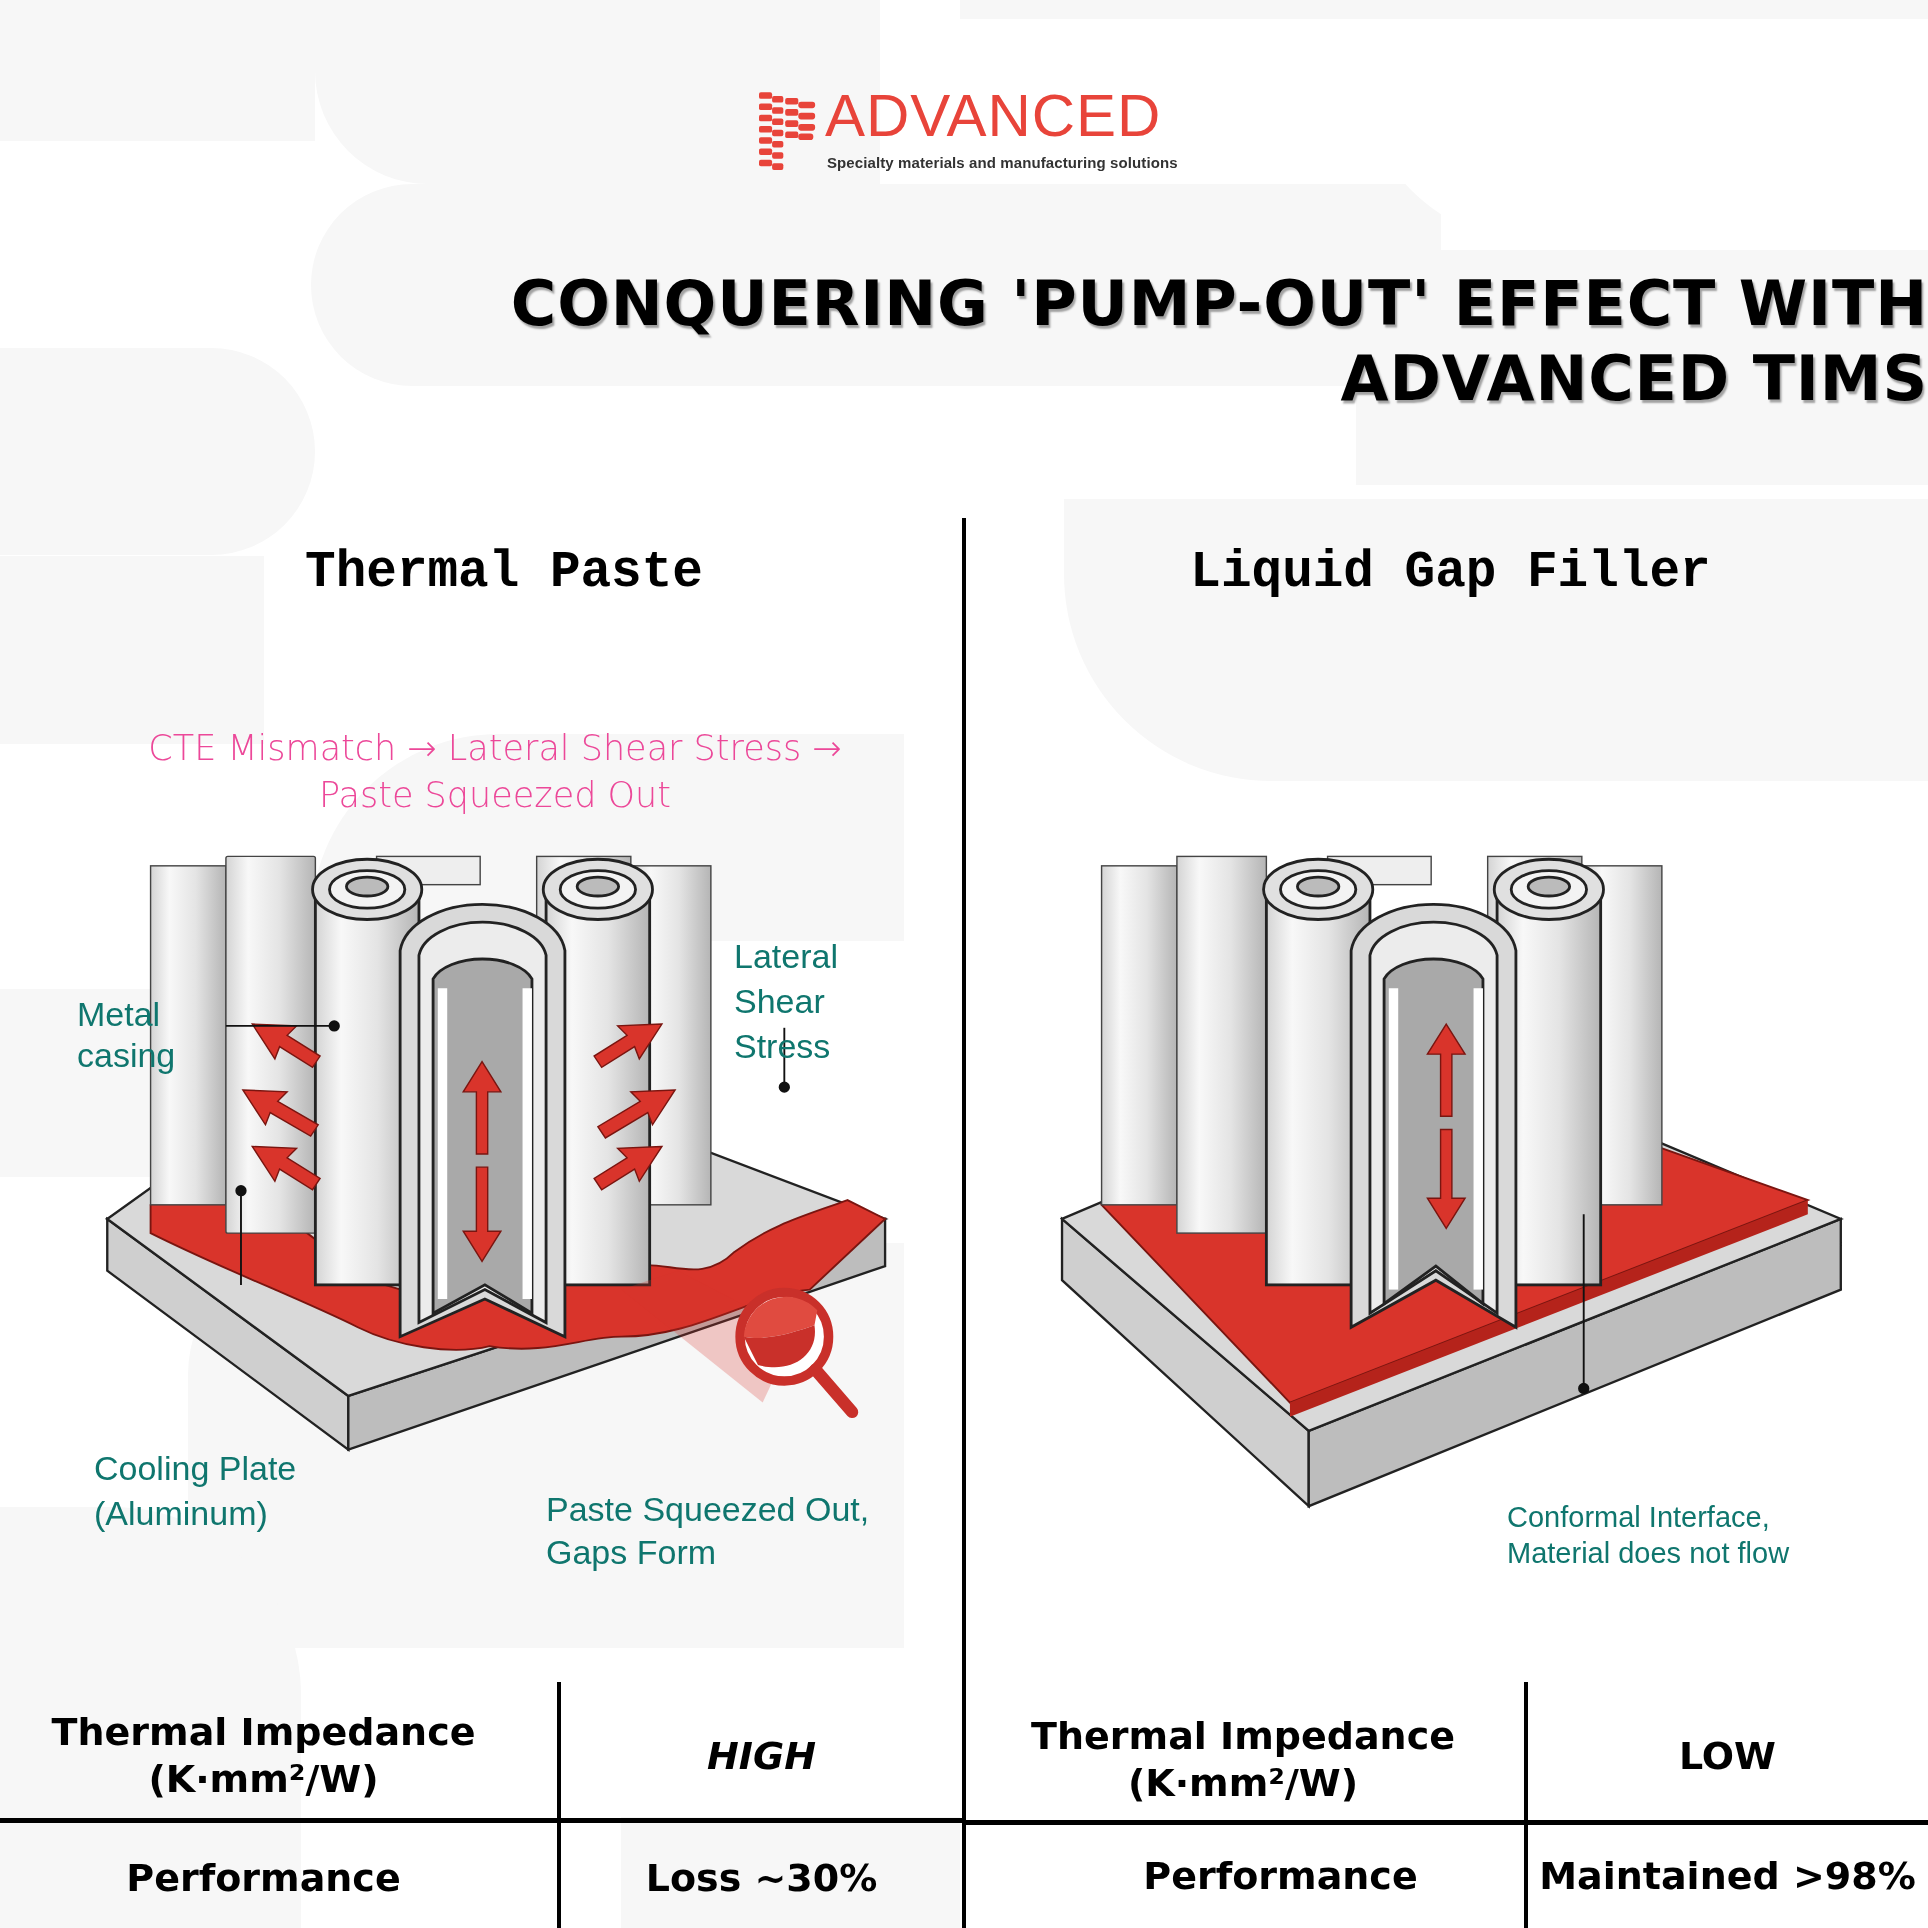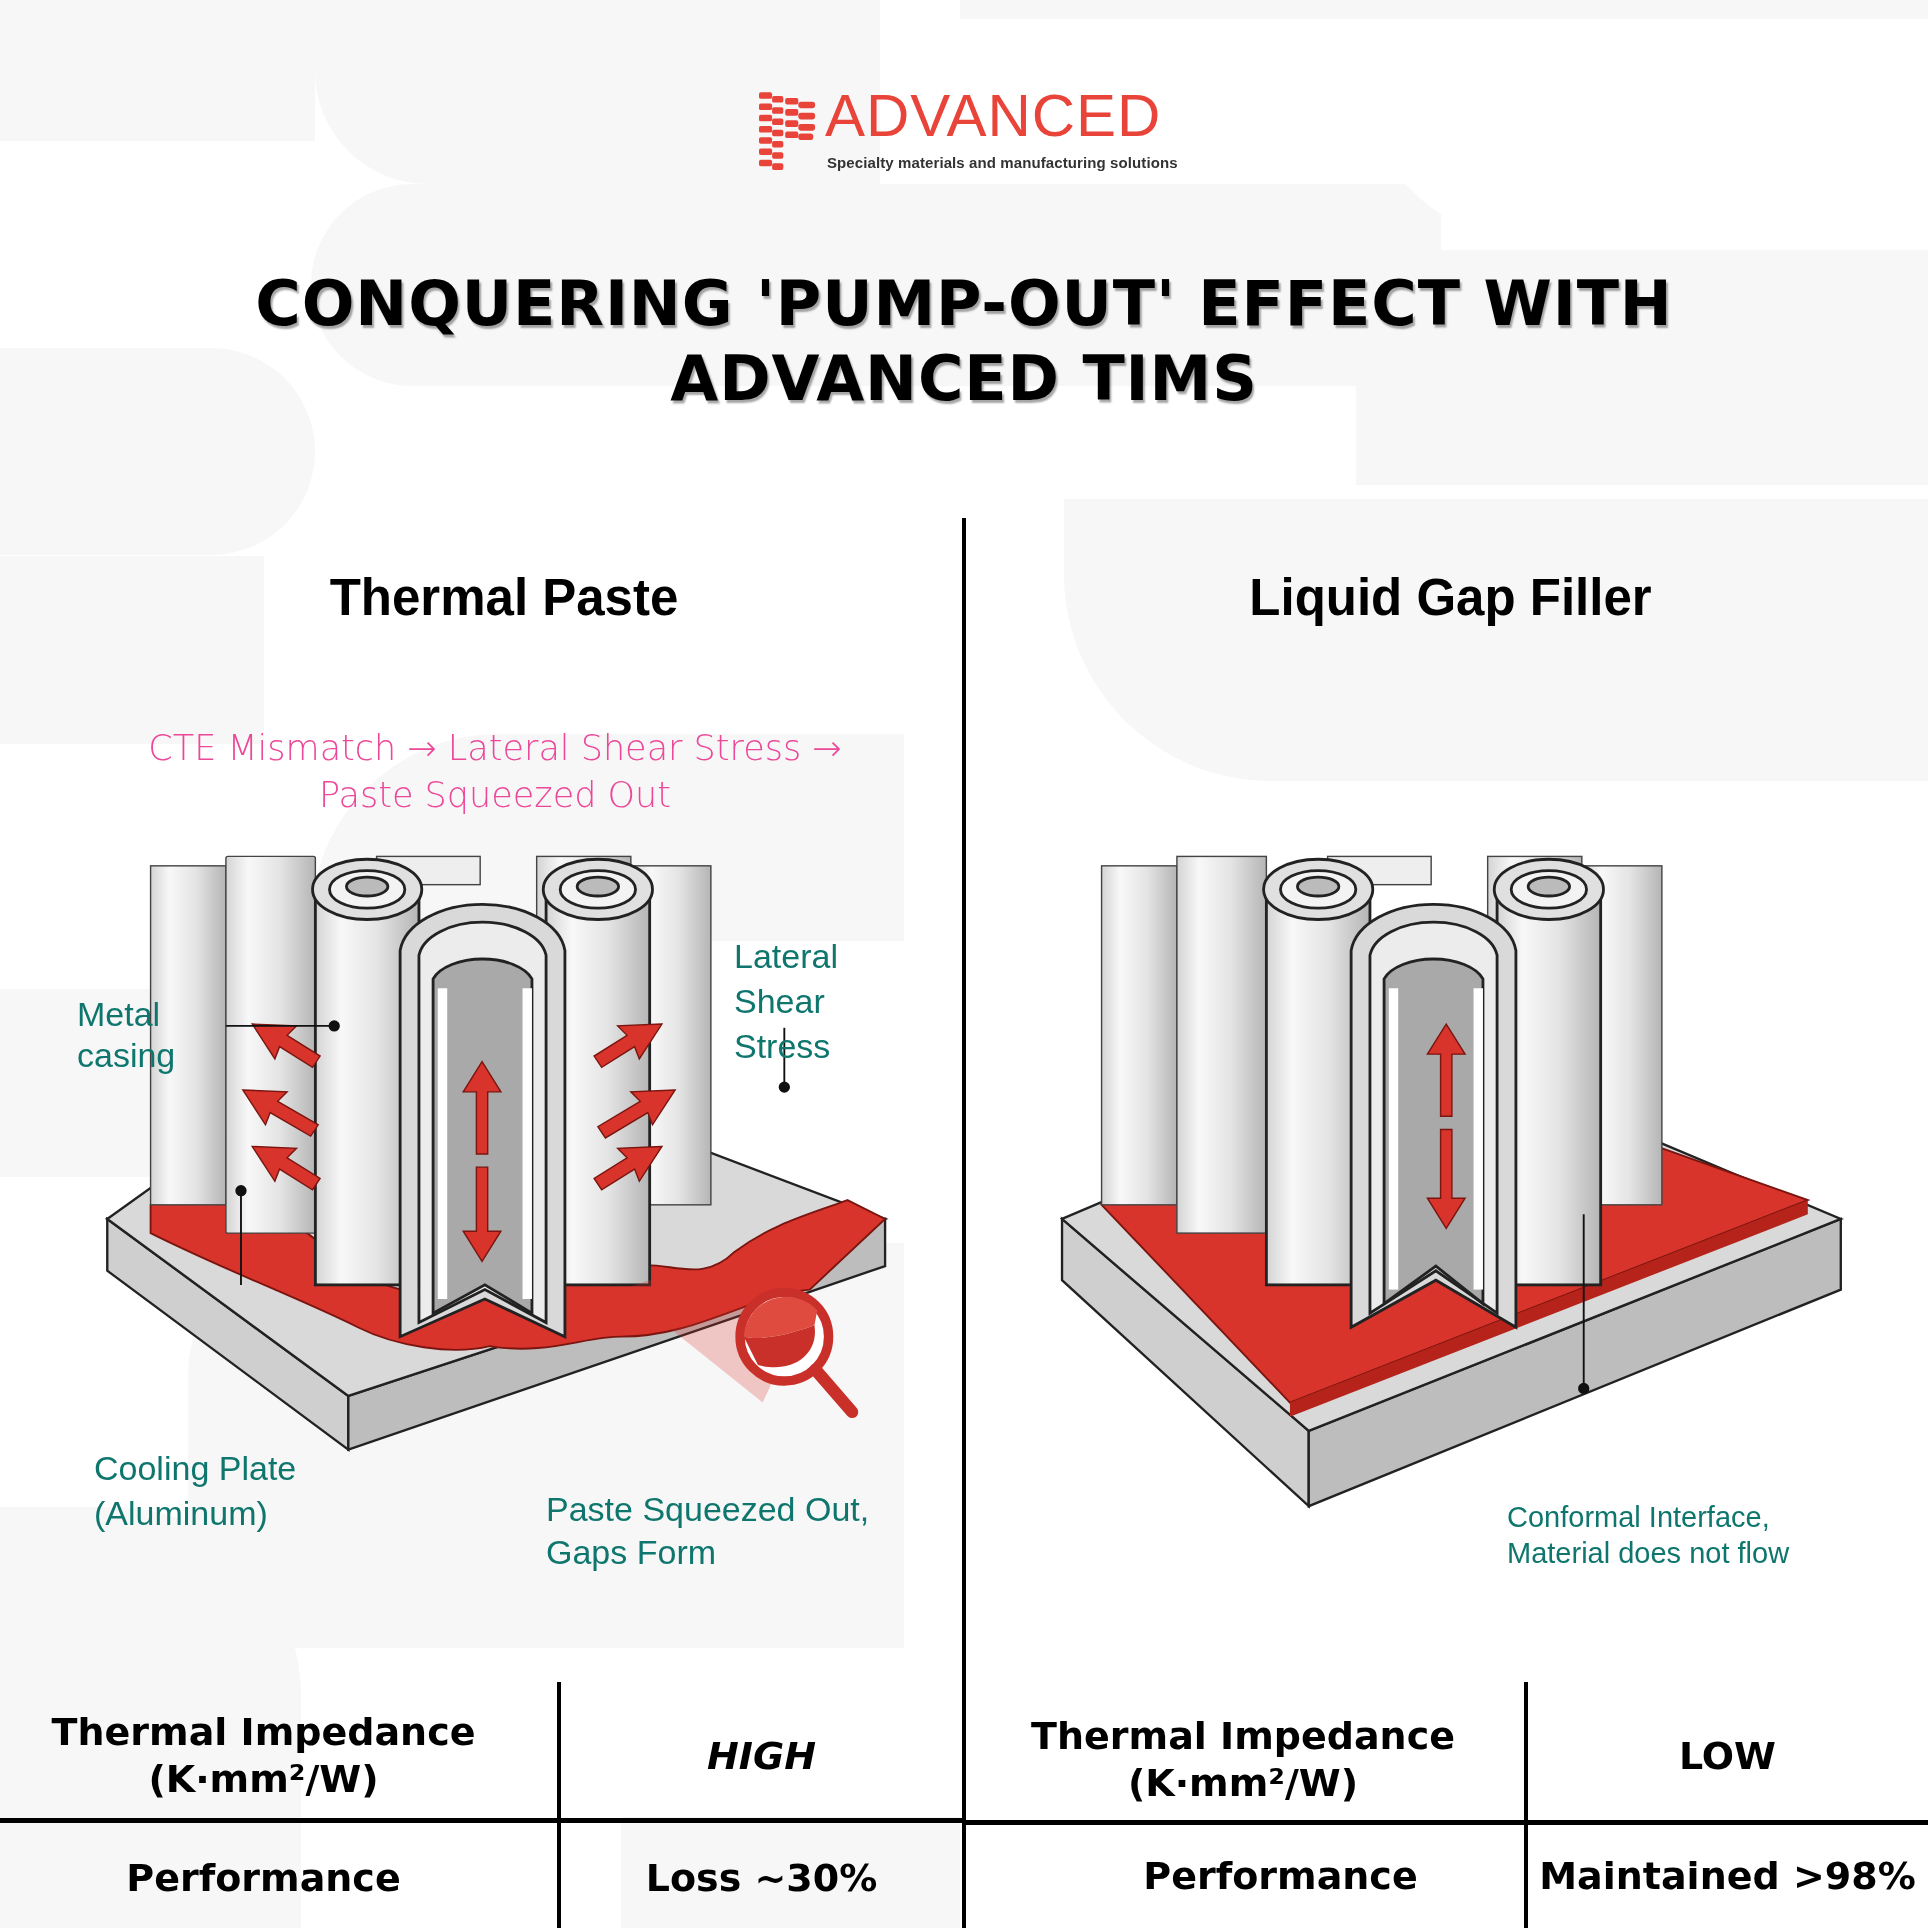--- a/index.html
+++ b/index.html
@@ -14,27 +14,27 @@
 
   
   .logo { left: 759px; top: 92px; width: 405px; height: 81px; }
   .logo-mark { position: absolute; left: 0; top: 0; width: 58px; height: 81px; }
   .logo-word { position: absolute; left: 66px; top: -5.6px; font-size: 60px; font-weight: 400;
     letter-spacing: 0.9px; color: var(--brand); line-height: 1; }
   .logo-tag { position: absolute; left: 68px; top: 62px; font-size: 15px; font-weight: 700;
     color: #333; white-space: nowrap; letter-spacing: 0.1px; }
 
   
-  .title { left: 0; width: 1928px; top: 266px; text-align: center; font-weight: 900;
+  .title { left: 0; width: 1928px; top: 266px; text-align: right; font-weight: 900;
     font-size: 62px; line-height: 75px; letter-spacing: 0.9px;
     text-shadow: 1.9px 2.8px 1.9px rgba(0,0,0,0.35); font-family: "DejaVu Sans", sans-serif; }
 
   
-  .col-head { top: 568px; font-size: 51px; font-weight: 700; text-align: center;
-    font-family: Liberation Sans, sans-serif; }
+  .col-head { top: 544px; font-size: 51px; font-weight: 700; text-align: center;
+    font-family: Liberation Mono, monospace; }
   .col-head.left { left: 113px; width: 782px; }
   .col-head.right { left: 1036px; width: 829px; }
 
   .divider-v { position: absolute; background: #000; z-index: 3; }
 
   .caption { font-size: 36px; font-weight: 300; line-height: 47px; text-align: center; color: #ec4899;
     font-family: "DejaVu Sans", sans-serif; }
   .cap-cte { left: 104px; top: 725px; width: 782px; font-size: 35px; }
 
   .label { font-family: Liberation Sans, sans-serif; font-weight: 300; font-size: 34px; line-height: 41px;

